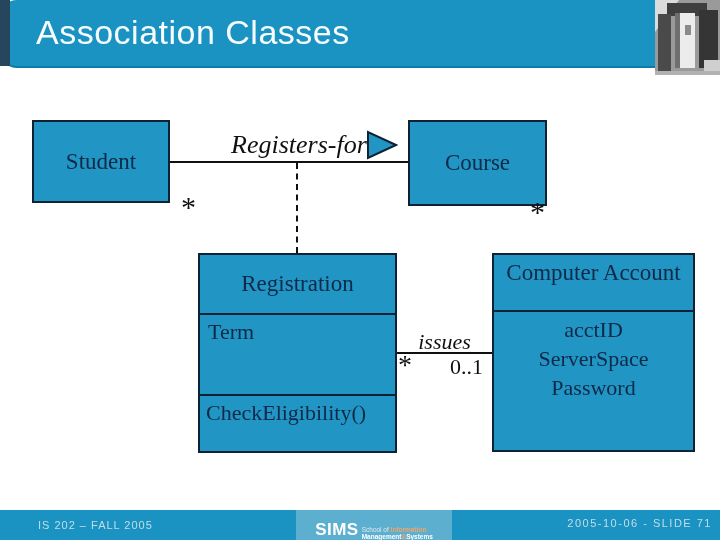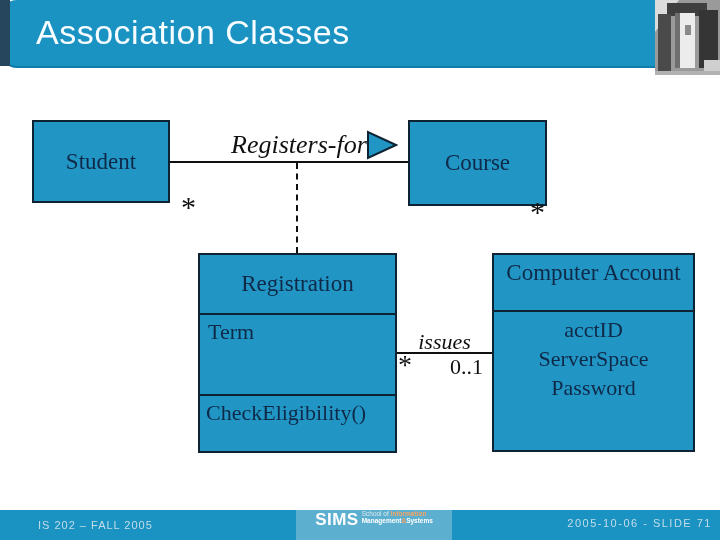--- a/index.html
+++ b/index.html
@@ -72,21 +72,21 @@
     position:absolute;left:38px;top:0;height:30px;display:flex;align-items:center;
     color:#c3dce8;font-size:11px;letter-spacing:1px;white-space:nowrap;
   }
   .footer-right{
     position:absolute;right:8px;top:0;height:26px;display:flex;align-items:center;
     color:#c3dce8;font-size:11px;letter-spacing:1.5px;white-space:nowrap;
   }
   .logo{
     position:absolute;left:296px;top:0;width:156px;height:30px;
     background:rgba(220,228,232,0.35);
-    display:flex;align-items:flex-start;justify-content:center;gap:3px;
+    display:flex;align-items:flex-end;justify-content:center;gap:3px;
   }
   .logo-acronym{color:#ffffff;font-size:17px;font-weight:bold;letter-spacing:0.5px;}
   .logo-small{display:flex;flex-direction:column;line-height:7px;}
   .logo-small .l1,.logo-small .l2{font-size:6.5px;white-space:nowrap;}
   .white-sm{color:#dfe9ee;}
   .white-b{color:#ffffff;font-weight:bold;}
   .orange{color:#f2a465;font-weight:bold;}
 </style>
 </head>
 <body>

